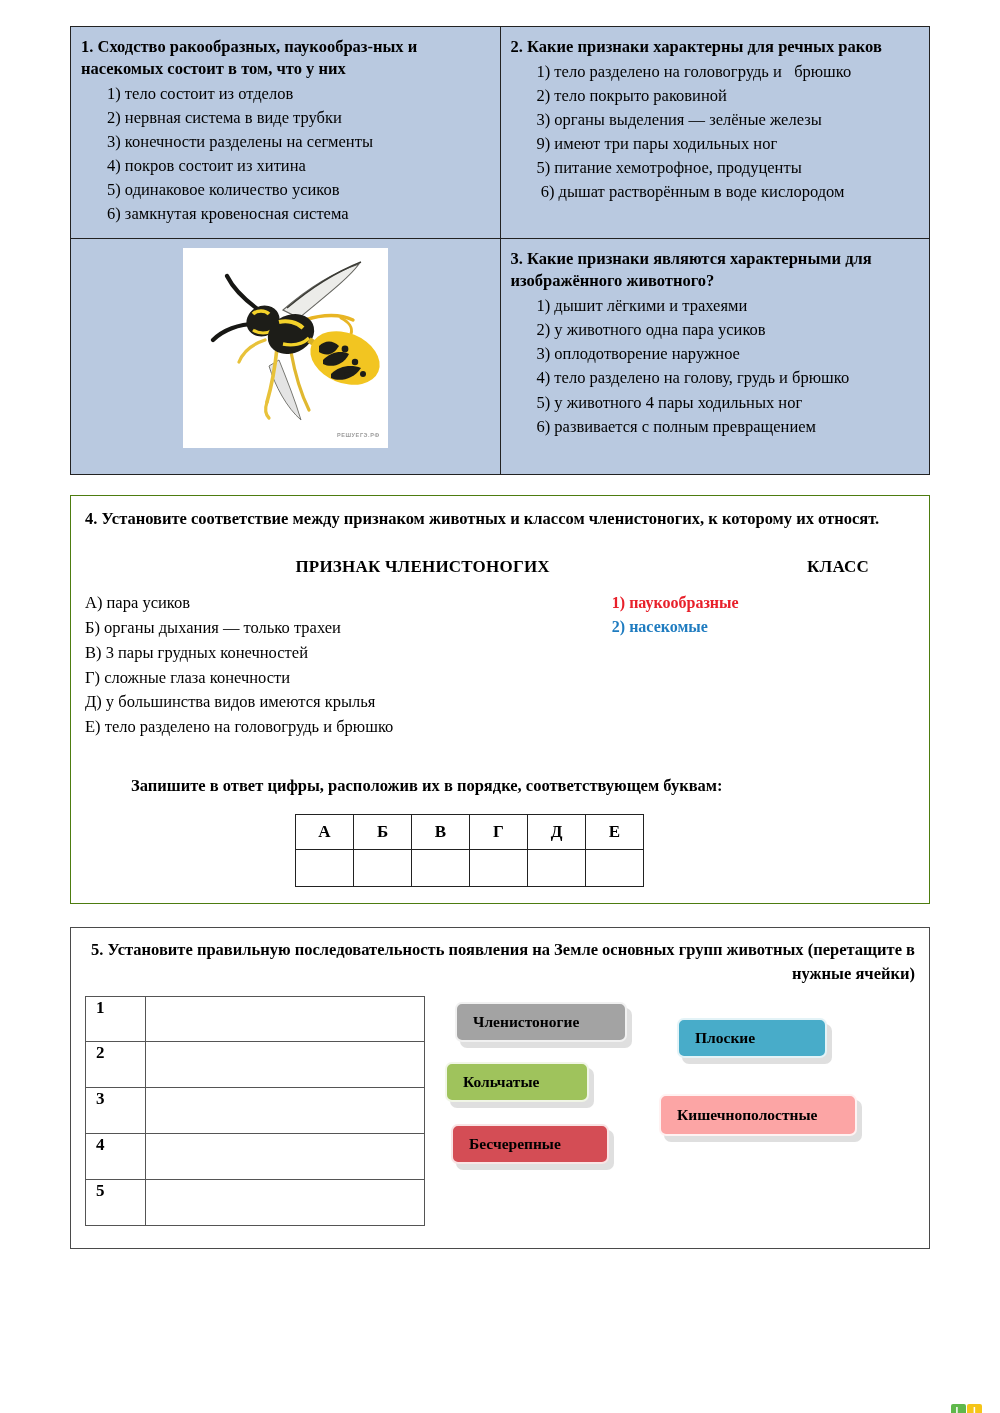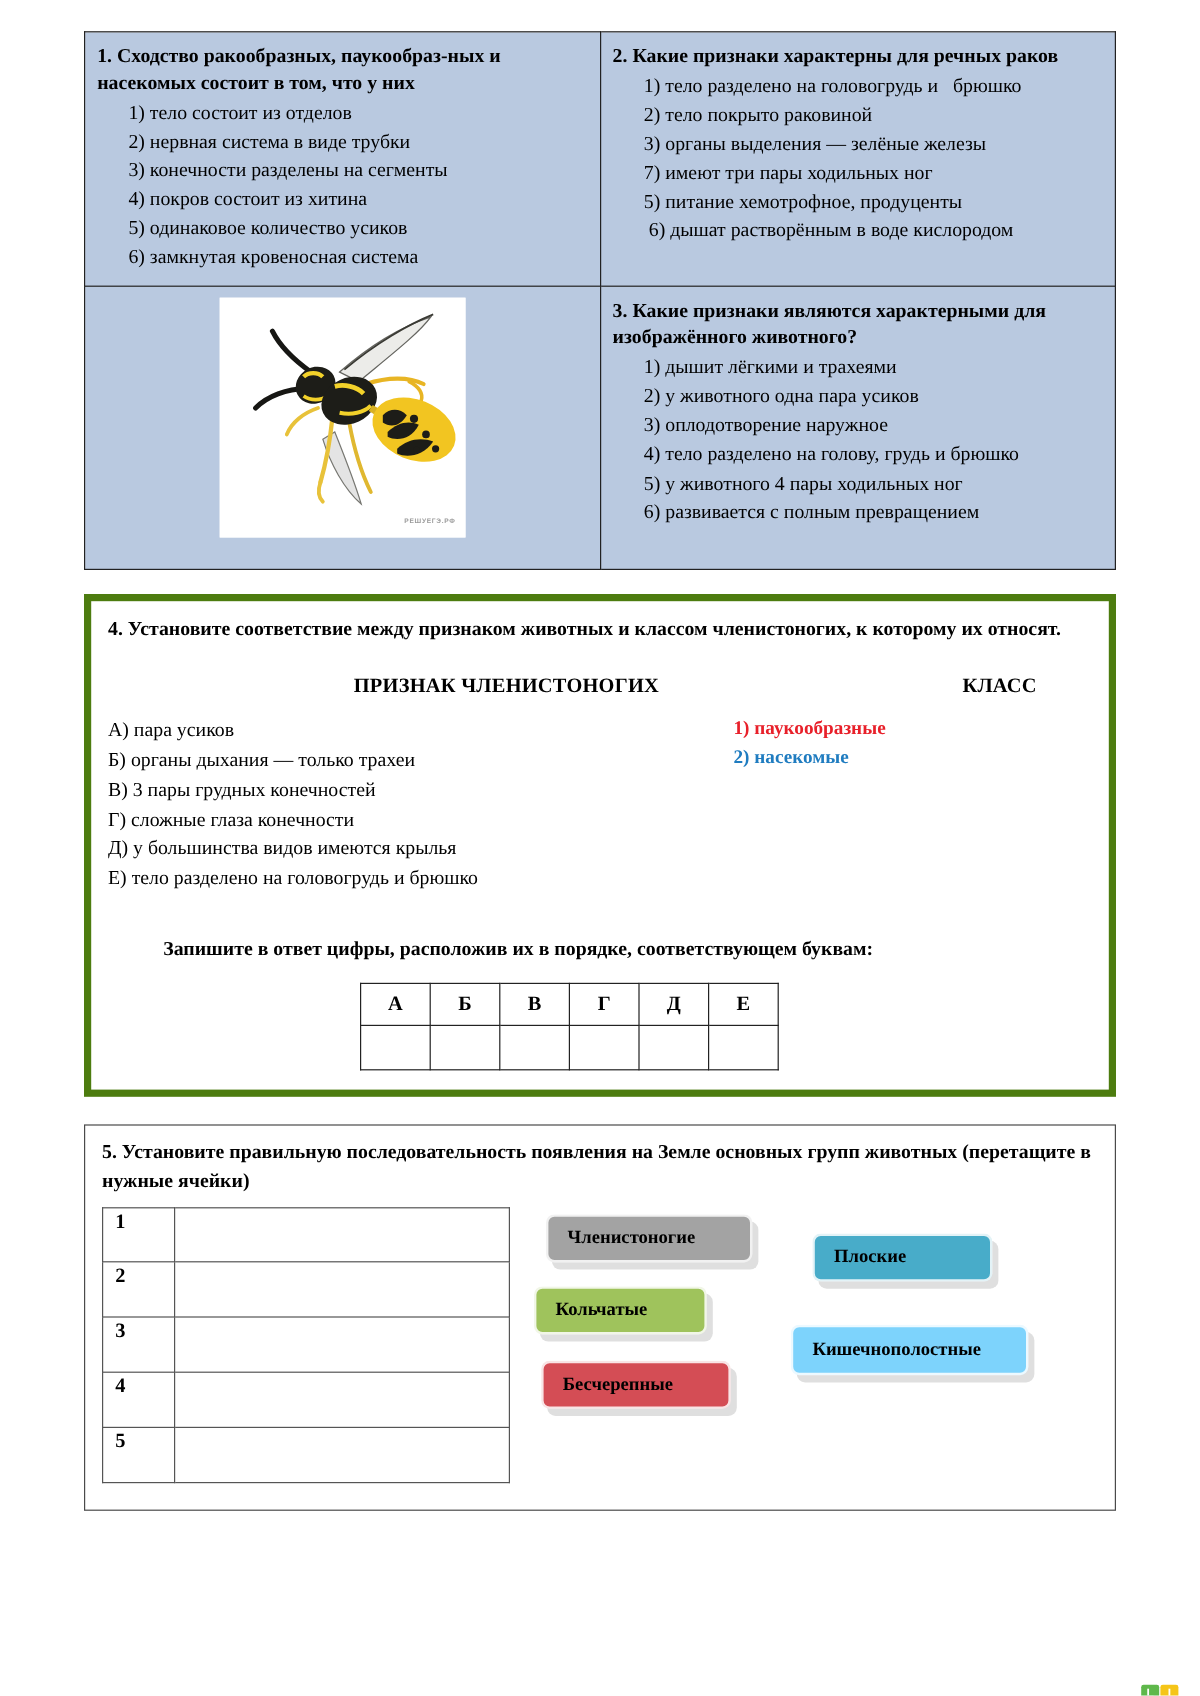--- a/index.html
+++ b/index.html
@@ -94,21 +94,21 @@
     letter-spacing: 0.6px;
     color: #9a9a9a;
     font-family: "Liberation Sans", sans-serif;
     font-weight: bold;
   }
 
   
   .panel {
     width: 860px;
     margin: 20px auto 0 auto;
-    border: 6px solid #4d7c0f;
+    border: 1px solid #4d7c0f;
     background: #ffffff;
     box-sizing: border-box;
     padding: 11px 14px 16px 14px;
   }
   .q4-head {
     font-size: 16.5px;
     font-weight: bold;
     line-height: 1.45;
     text-align: justify;
     text-align-last: left;
@@ -174,20 +174,21 @@
     border: 1px solid #4a4a4a;
     background: #ffffff;
     box-sizing: border-box;
     padding: 10px 0 22px 0;
   }
   .q5-head {
     font-size: 16.5px;
     font-weight: bold;
     line-height: 1.45;
     padding: 0 14px;
+    text-align: right;
   }
   .q5-body {
     display: flex;
     margin-top: 10px;
     padding-left: 14px;
   }
   .drop-table {
     border-collapse: collapse;
     width: 340px;
     flex: none;
@@ -284,21 +285,21 @@
           <li>5) одинаковое количество усиков</li>
           <li>6) замкнутая кровеносная система</li>
         </ul>
       </td>
       <td style="width:50%;">
         <div class="qhead">2. Какие признаки характерны для речных раков</div>
         <ul class="qlist">
           <li>1) тело разделено на головогрудь и   брюшко</li>
           <li>2) тело покрыто раковиной</li>
           <li>3) органы выделения — зелёные железы</li>
-          <li>7) имеют три пары ходильных ног</li>
+          <li>9) имеют три пары ходильных ног</li>
           <li>5) питание хемотрофное, продуценты</li>
           <li> 6) дышат растворённым в воде кислородом</li>
         </ul>
       </td>
     </tr>
     <tr>
       <td class="img-cell">
         <div class="wasp-frame">
           <svg width="205" height="200" viewBox="0 0 205 200" xmlns="http://www.w3.org/2000/svg" aria-hidden="true">
             <rect x="0" y="0" width="205" height="200" fill="#ffffff"></rect>
@@ -435,21 +436,21 @@
       <div class="chips-area" id="chips-area">
           <div class="chip" style="left: 18px; top: 6px; width: 172px; height: 40px; background: #a3a3a3;">
             <span>Членистоногие</span>
           </div>
           <div class="chip" style="left: 240px; top: 22px; width: 150px; height: 40px; background: rgb(72, 172, 201);">
             <span>Плоские</span>
           </div>
           <div class="chip" style="left: 8px; top: 66px; width: 144px; height: 40px; background: rgb(159, 195, 92);">
             <span>Кольчатые</span>
           </div>
-          <div class="chip" style="left: 222px; top: 98px; width: 198px; height: 42px; background: #7dd3fc;">
+          <div class="chip" style="left: 222px; top: 98px; width: 198px; height: 42px; background: #fca5a5;">
             <span>Кишечнополостные</span>
           </div>
           <div class="chip" style="left: 14px; top: 128px; width: 158px; height: 40px; background: rgb(212, 77, 85);">
             <span>Бесчерепные</span>
           </div>
         </div>
     </div>
   </div>
 
   <div class="footer">

